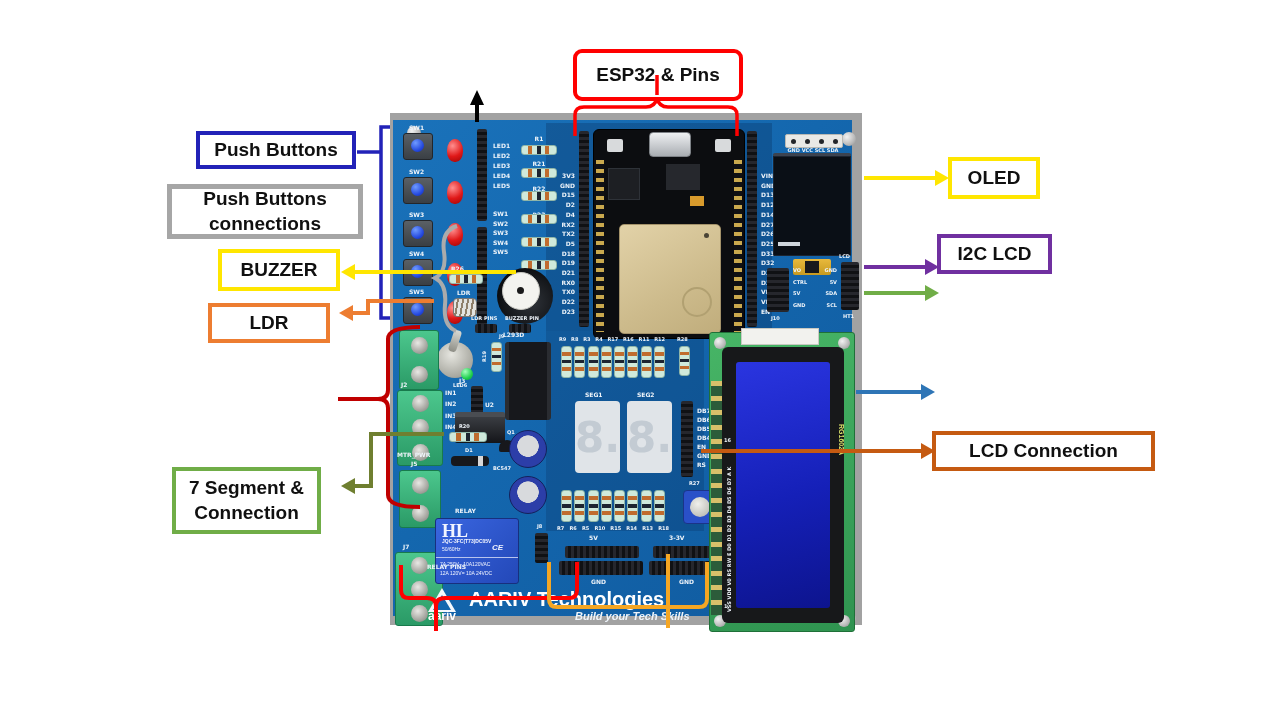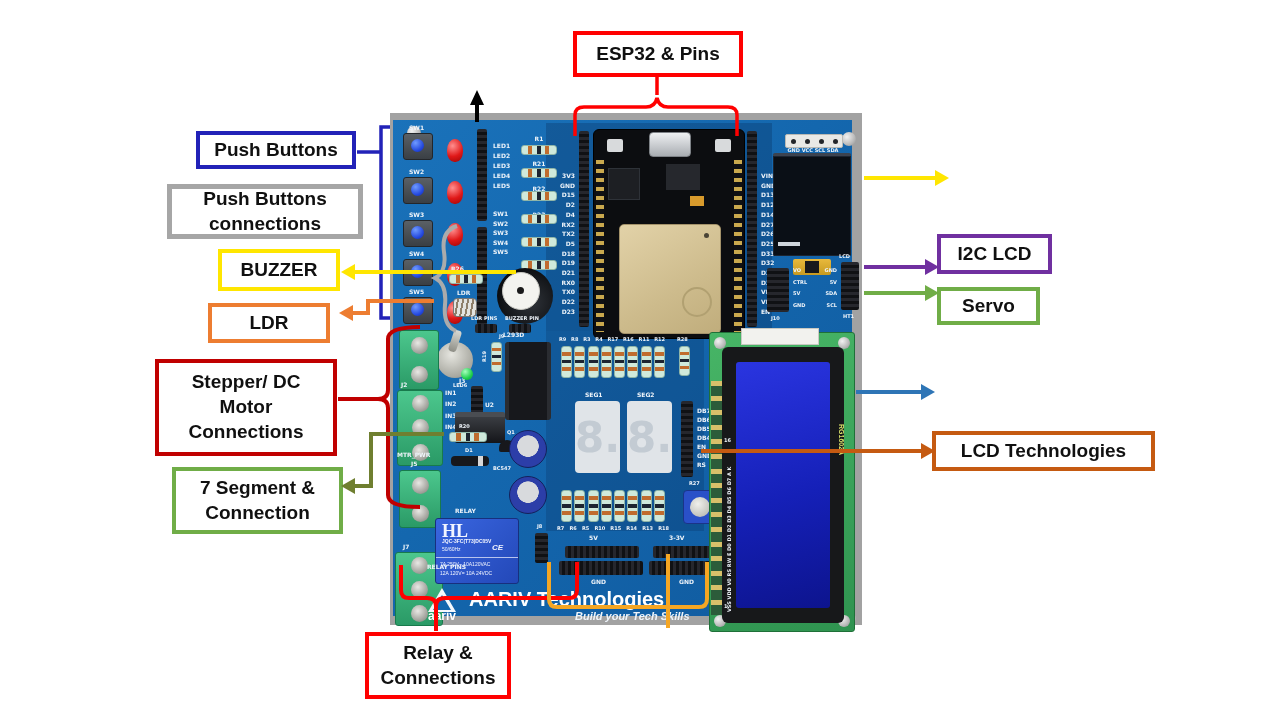--- a/index.html
+++ b/index.html
@@ -400,65 +400,59 @@
       </div>
       <div class="a" style="left:348px;top:208px;width:76px;height:15px;background:#f2f2ee;border:1px solid #c9c9c2;"></div>
       <span class="silk s5" style="left:331px;top:318px;">16</span>
       <span class="silk s5" style="left:331px;top:484px;">1</span>
       <span class="silk s5" style="left:334px;top:492px;width:230px;transform:rotate(-90deg);transform-origin:0 0;">VSS VDD V0 RS RW E D0 D1 D2 D3 D4 D5 D6 D7 A K</span>
       <span class="a" style="left:452px;top:304px;font-size:7px;font-weight:700;color:#d8e06a;transform:rotate(90deg);transform-origin:0 0;white-space:nowrap;">RG1602A</span>
     </div>
   </div>
 
 
-  <div class="cb" style="left:573px;top:31px;width:170px;height:46px;border-color:#FF0000;">
+  <div class="cb" style="left:573px;top:49px;width:170px;height:52px;border-color:#FF0000;border-radius:9px;">
     <span>ESP32 &amp; Pins</span>
     </div>
 
   <div class="cb" style="left:167px;top:184px;width:196px;height:55px;border-color:#A6A6A6;border-width:5px;padding:0 18px;">
     <span>Push Buttons connections</span>
     </div>
 
   <div class="cb" style="left:196px;top:131px;width:160px;height:38px;border-color:#2222B8;">
     <span>Push Buttons</span>
     </div>
 
   <div class="cb" style="left:218px;top:249px;width:122px;height:42px;border-color:#FFE600;">
     <span>BUZZER</span>
     </div>
 
   <div class="cb" style="left:208px;top:303px;width:122px;height:40px;border-color:#ED7D31;">
     <span>LDR</span>
     </div>
 
-  <div class="cb" style="left:155px;top:359px;width:182px;height:97px;border-color:#C00000;padding:0 14px;">
-    <span>Stepper/ DC Motor Connections</span>
-    </div>
-
-  <div class="cb" style="left:172px;top:467px;width:171px;height:67px;border-color:#70AD47;padding:0 12px;">
+
+  <div class="cb" style="left:172px;top:467px;width:149px;height:67px;border-color:#70AD47;padding:0 12px;">
     <span>7 Segment &amp; Connection</span>
     </div>
 
-  <div class="cb" style="left:365px;top:632px;width:146px;height:67px;border-color:#FF0000;padding:0 14px;">
-    <span>Relay &amp; Connections</span>
-    </div>
-
-
+
+
+  <div class="cb" style="left:948px;top:157px;width:92px;height:42px;border-color:#FFE600;">
+    <span>OLED</span>
+    </div>
 
   <div class="cb" style="left:937px;top:234px;width:115px;height:40px;border-color:#7030A0;">
     <span>I2C LCD</span>
     </div>
 
-  <div class="cb" style="left:937px;top:287px;width:103px;height:38px;border-color:#70AD47;">
-    <span>Servo</span>
-    </div>
 
 
   <div class="cb" style="left:932px;top:431px;width:223px;height:40px;border-color:#C55A11;">
-    <span>LCD Technologies</span>
+    <span>LCD Connection</span>
     </div>
 
   <svg id="overlay" viewBox="0 0 1280 720">
 
     <path d="M477,122 V103" stroke="#000" stroke-width="4" fill="none"></path>
     <polygon points="477,90 470,105 484,105" fill="#000"></polygon>
 
     <path fill="none" stroke="#FF0000" stroke-width="3.5" d="M657,75 V95 M575,136 V115 Q575,107 584,107 H646 Q655,107 657,98 Q659,107 668,107 H728 Q737,107 737,115 V136"></path>
 
     <path fill="none" stroke="#2222B8" stroke-width="3.5" d="M357,152 H380 M390,127 H381 V318 H390"></path>

